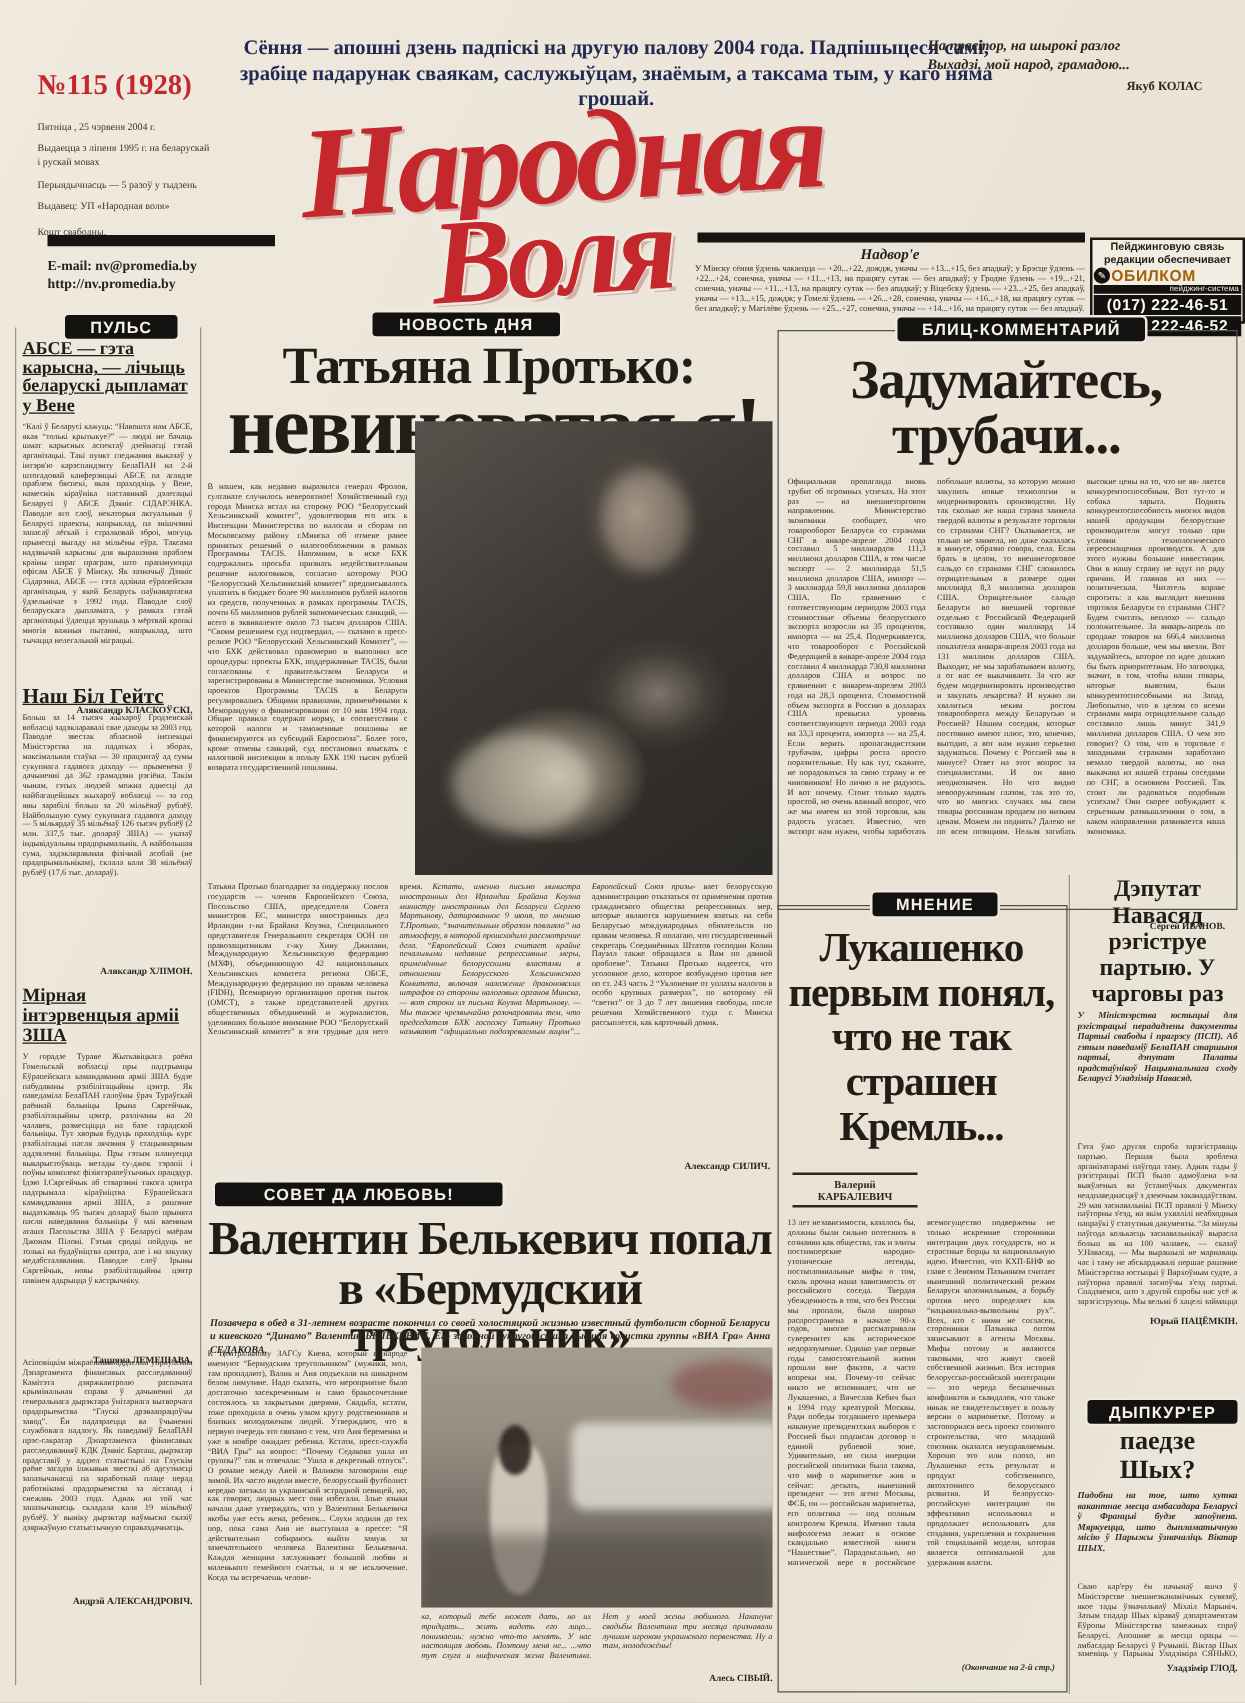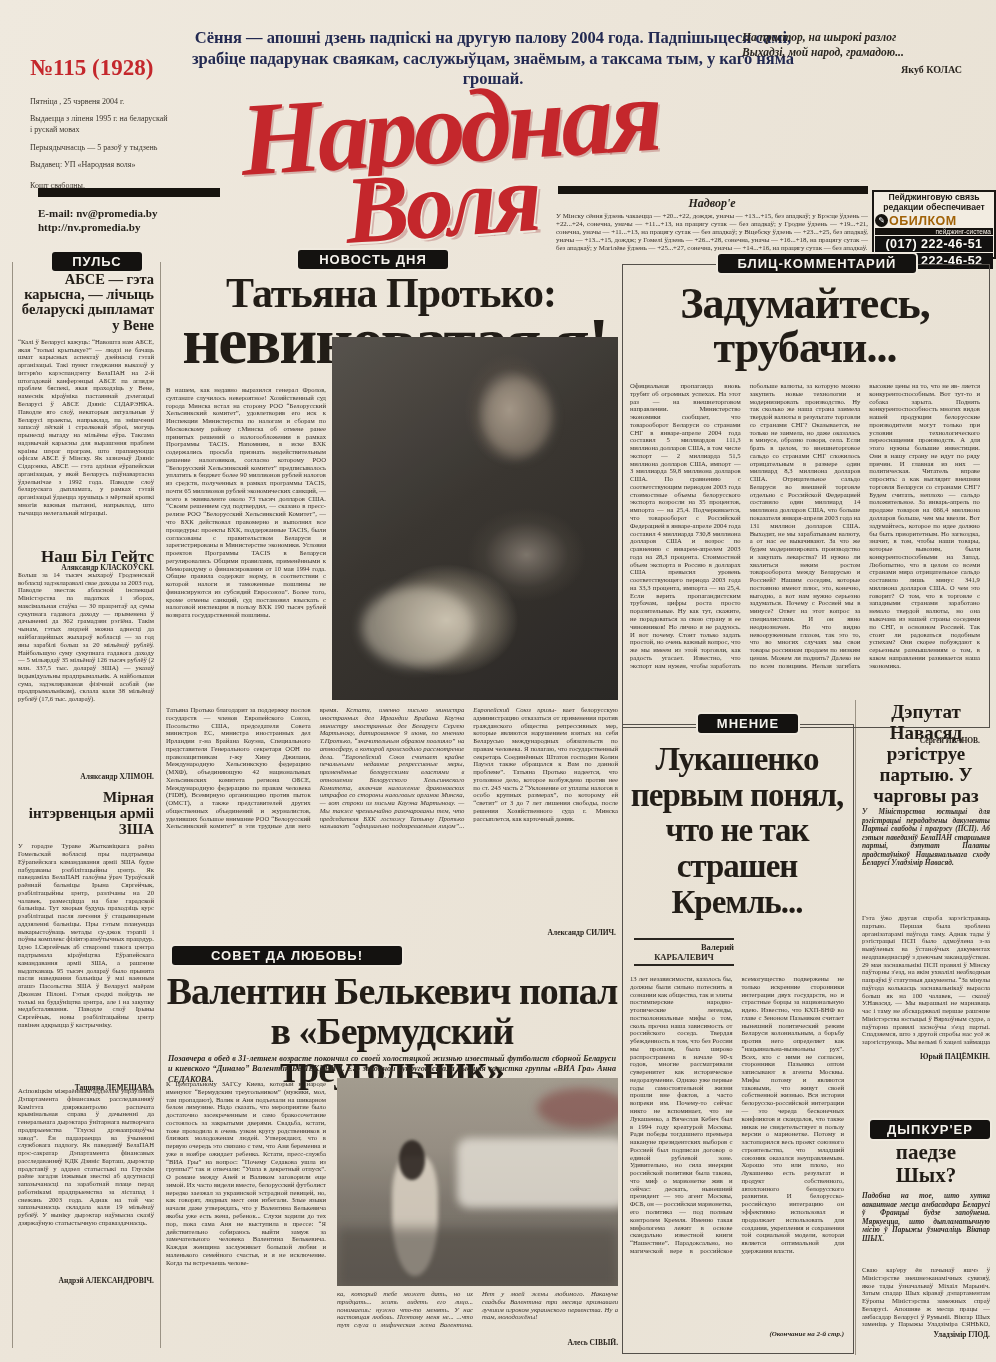--- a/index.html
+++ b/index.html
@@ -14,21 +14,21 @@
              font-weight:bold;text-align:center;letter-spacing:1px;font-size:13px;
              padding:2px 10px;border-radius:3px;box-shadow:0 0 0 2px #efe9de;}
   .headline{font-weight:bold;color:#221d17;text-align:center;line-height:1.0;letter-spacing:-1px;}
   .body-text{font-size:6.7px;line-height:1.16;text-align:justify;color:#332d26;overflow:hidden;}
   .lead-italic{font-style:italic;font-weight:bold;}
   .byline{font-weight:bold;text-align:right;font-size:7.5px;color:#29241e;}
   .cols-2{column-count:2;column-gap:9px;}
   .cols-3{column-count:3;column-gap:9px;}
   .vrule{background:#9a9284;width:1px;}
   .boxed{border:1px solid #54504a;}
-  .pulse-title{font-weight:bold;text-align:right;color:#221d17;line-height:1.05;}
+  .pulse-title{font-weight:bold;text-align:left;color:#221d17;line-height:1.05;text-decoration:underline;}
   .bar{background:#17140f;}
   .phone-strip{background:#121110;color:#fdfbf6;font-family:"Liberation Sans",sans-serif;
                font-weight:bold;font-size:12.5px;text-align:center;letter-spacing:0.5px;padding:1px 0;}
   .photo{overflow:hidden;filter:contrast(0.95);}
   .blob{position:absolute;filter:blur(6px);border-radius:50%;}
 </style>
 </head>
 <body>
 
 <div id="page">
@@ -155,21 +155,21 @@
     <span>ляется конкурентоспособным. Вот тут-то и собака зарыта. Поднять конкурентоспособность многих видов нашей продукции белорусские производители могут только при условии технологического переоснащения производств. А для этого нужны большие инвестиции. Они в нашу страну не идут по ряду причин. И главная из них — политическая. Читатель вправе спросить: а как выглядит внешняя торговля Беларуси со странами СНГ? Будем считать, неплохо — сальдо положительное. За январь-апрель по продаже товаров на 666,4 миллиона долларов больше, чем мы ввезли. Вот задумайтесь, которое по идее должно бы быть приоритетным. Но загвоздка, значит, в том, чтобы наши товары, которые вывозим, были конкурентоспособными на Запад. Любопытно, что в целом со всеми странами мира отрицательное сальдо составило лишь минус 341,9 миллиона долларов США. О чем это говорит? О том, что в торговле с западными странами заработано немало твердой валюты, но она выкачана из нашей страны соседями по СНГ, в основном Россией. Так стоит ли радоваться подобным успехам? Они скорее побуждают к серьезным размышлениям о том, в каком направлении развивается наша экономика.</span>
   </div>
   <div class="abs byline" style="left:840px;top:704px;width:140px;margin-top:32px;">Сергей ИВАНОВ.</div>
 
   <div class="abs boxed" style="left:622px;top:724px;width:230px;height:628px;"></div>
   <div class="abs label-box" style="left:698px;top:714px;width:80px;z-index:3;">МНЕНИЕ</div>
 
   <div class="abs headline serif" style="left:630px;top:742px;width:214px;font-size:33px;line-height:1.08;">Лукашенко первым понял, что не так страшен Кремль...</div>
 
   <div class="abs" style="left:634px;top:938px;width:100px;border-top:2px solid #2a2620;border-bottom:2px solid #2a2620;padding:2px 0;">
-    <div class="serif" style="font-weight:bold;font-size:8.5px;text-align:right;">Валерий</div>
+    <div class="serif" style="font-weight:bold;font-size:8.5px;text-align:center;">Валерий</div>
     <div class="serif" style="font-weight:bold;font-size:8.5px;text-align:center;">КАРБАЛЕВИЧ</div>
   </div>
 
   <div class="abs body-text cols-2" style="left:630px;top:975px;width:214px;height:352px;">
     <span>13 лет независимости, казалось бы, должны были сильно потеснить в сознании как общества, так и элиты постимперские народно-утопические легенды, постколониальные мифы о том, сколь прочна наша зависимость от российского соседа. Твердая убежденность в том, что без России мы пропали, была широко распространена в начале 90-х годов, многие рассматривали суверенитет как историческое недоразумение. Однако уже первые годы самостоятельной жизни прошли вне фактов, а часто вопреки им. Почему-то сейчас никто не вспоминает, что не Лукашенко, а Вячеслав Кебич был в 1994 году креатурой Москвы. Ради победы тогдашнего премьера накануне президентских выборов с Россией был подписан договор о единой рублевой зоне. Удивительно, но сила инерции российской политики была такова, что миф о марионетке жив и сейчас: дескать, нынешний президент — это агент Москвы, ФСБ, он — российская марионетка, его политика — под полным контролем Кремля. Именно такая мифологема лежит в основе скандально известной книги “Нашествие”.</span>
     <span>Парадоксально, но магической вере в российское всемогущество подвержены не только искренние сторонники интеграции двух государств, но и страстные борцы за национальную идею. Известно, что КХП-БНФ во главе с Зеноном Пазьняком считает нынешний политический режим Беларуси колониальным, а борьбу против него определяет как “нацыянальна-вызвольны рух”. Всех, кто с ними не согласен, сторонники Пазьняка оптом записывают в агенты Москвы. Мифы потому и являются таковыми, что живут своей собственной жизнью. Вся история белорусско-российской интеграции — это череда бесконечных конфликтов и скандалов, что также никак не свидетельствует в пользу версии о марионетке. Потому и застопорился весь проект союзного строительства, что младший союзник оказался неуправляемым. Хорошо это или плохо, но Лукашенко есть результат и продукт собственного, автохтонного белорусского развития. И белорусско-российскую интеграцию он эффективно использовал и продолжает использовать для создания, укрепления и сохранения той социальной модели, которая является оптимальной для удержания власти.</span>
   </div>
   <div class="abs serif" style="left:700px;top:1330px;width:144px;font-style:italic;font-weight:bold;font-size:7px;text-align:right;">(Окончание на 2-й стр.)</div>
 
   <div class="abs headline serif" style="left:862px;top:702px;width:128px;font-size:19px;line-height:1.1;letter-spacing:0;text-align:center;">Дэпутат Навасяд рэгіструе партыю. У чарговы раз</div>

